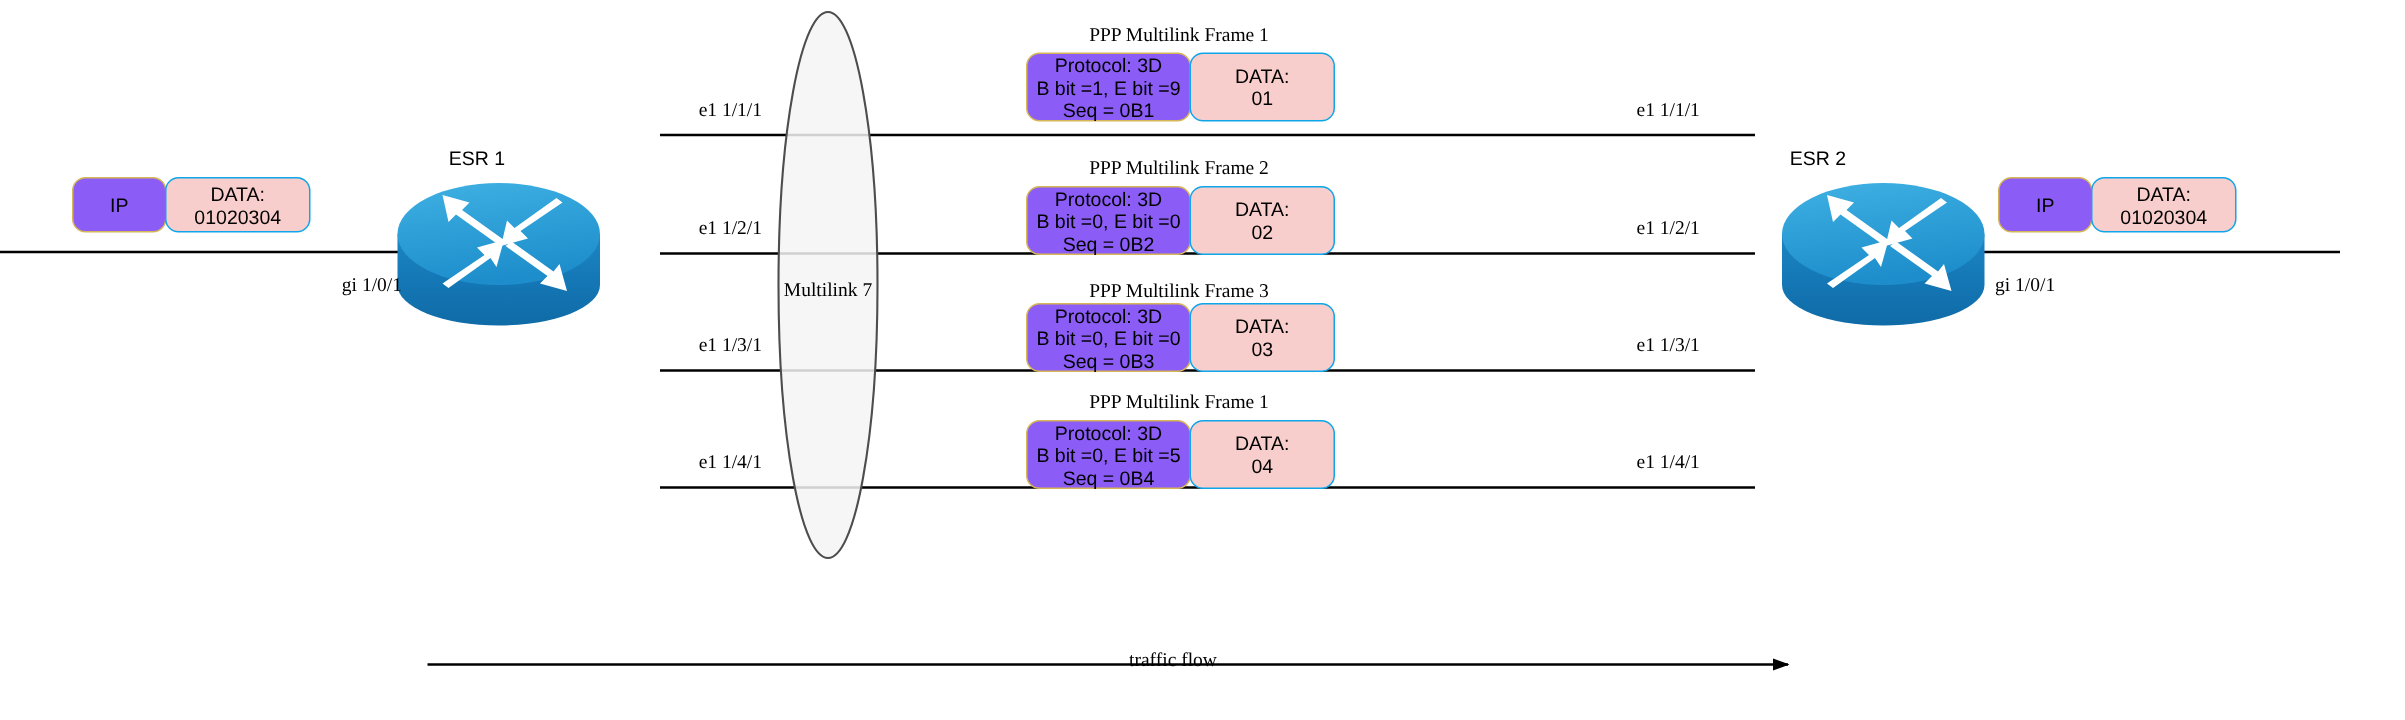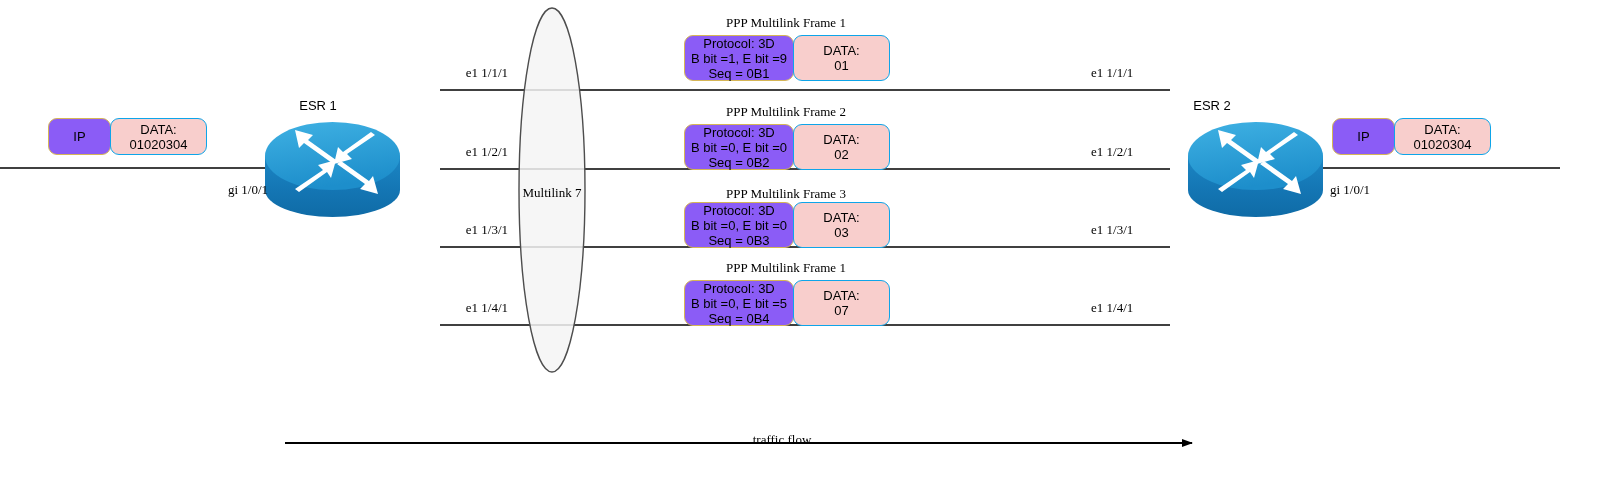--- a/index.html
+++ b/index.html
@@ -203,15 +203,15 @@
   <div class="lbl lbl-r" style="left:508px; top:300px;">e1 1/4/1</div>
   <div class="lbl" style="left:1091px; top:300px;">e1 1/4/1</div>
   <div class="lbl lbl-c" style="left:786px; top:260px;">PPP Multilink Frame 1</div>
   <div class="box box-hdr" style="left:684px; top:280px; width:110px; height:46px;">
     <span class="ln">Protocol: 3D</span>
     <span class="ln">B bit =0, E bit =5</span>
     <span class="ln">Seq = 0B4</span>
   </div>
   <div class="box box-data" style="left:793px; top:280px; width:97px; height:46px;">
     <span class="ln">DATA:</span>
-    <span class="ln">07</span>
+    <span class="ln">04</span>
   </div>
 </div>
 
 </body></html>

